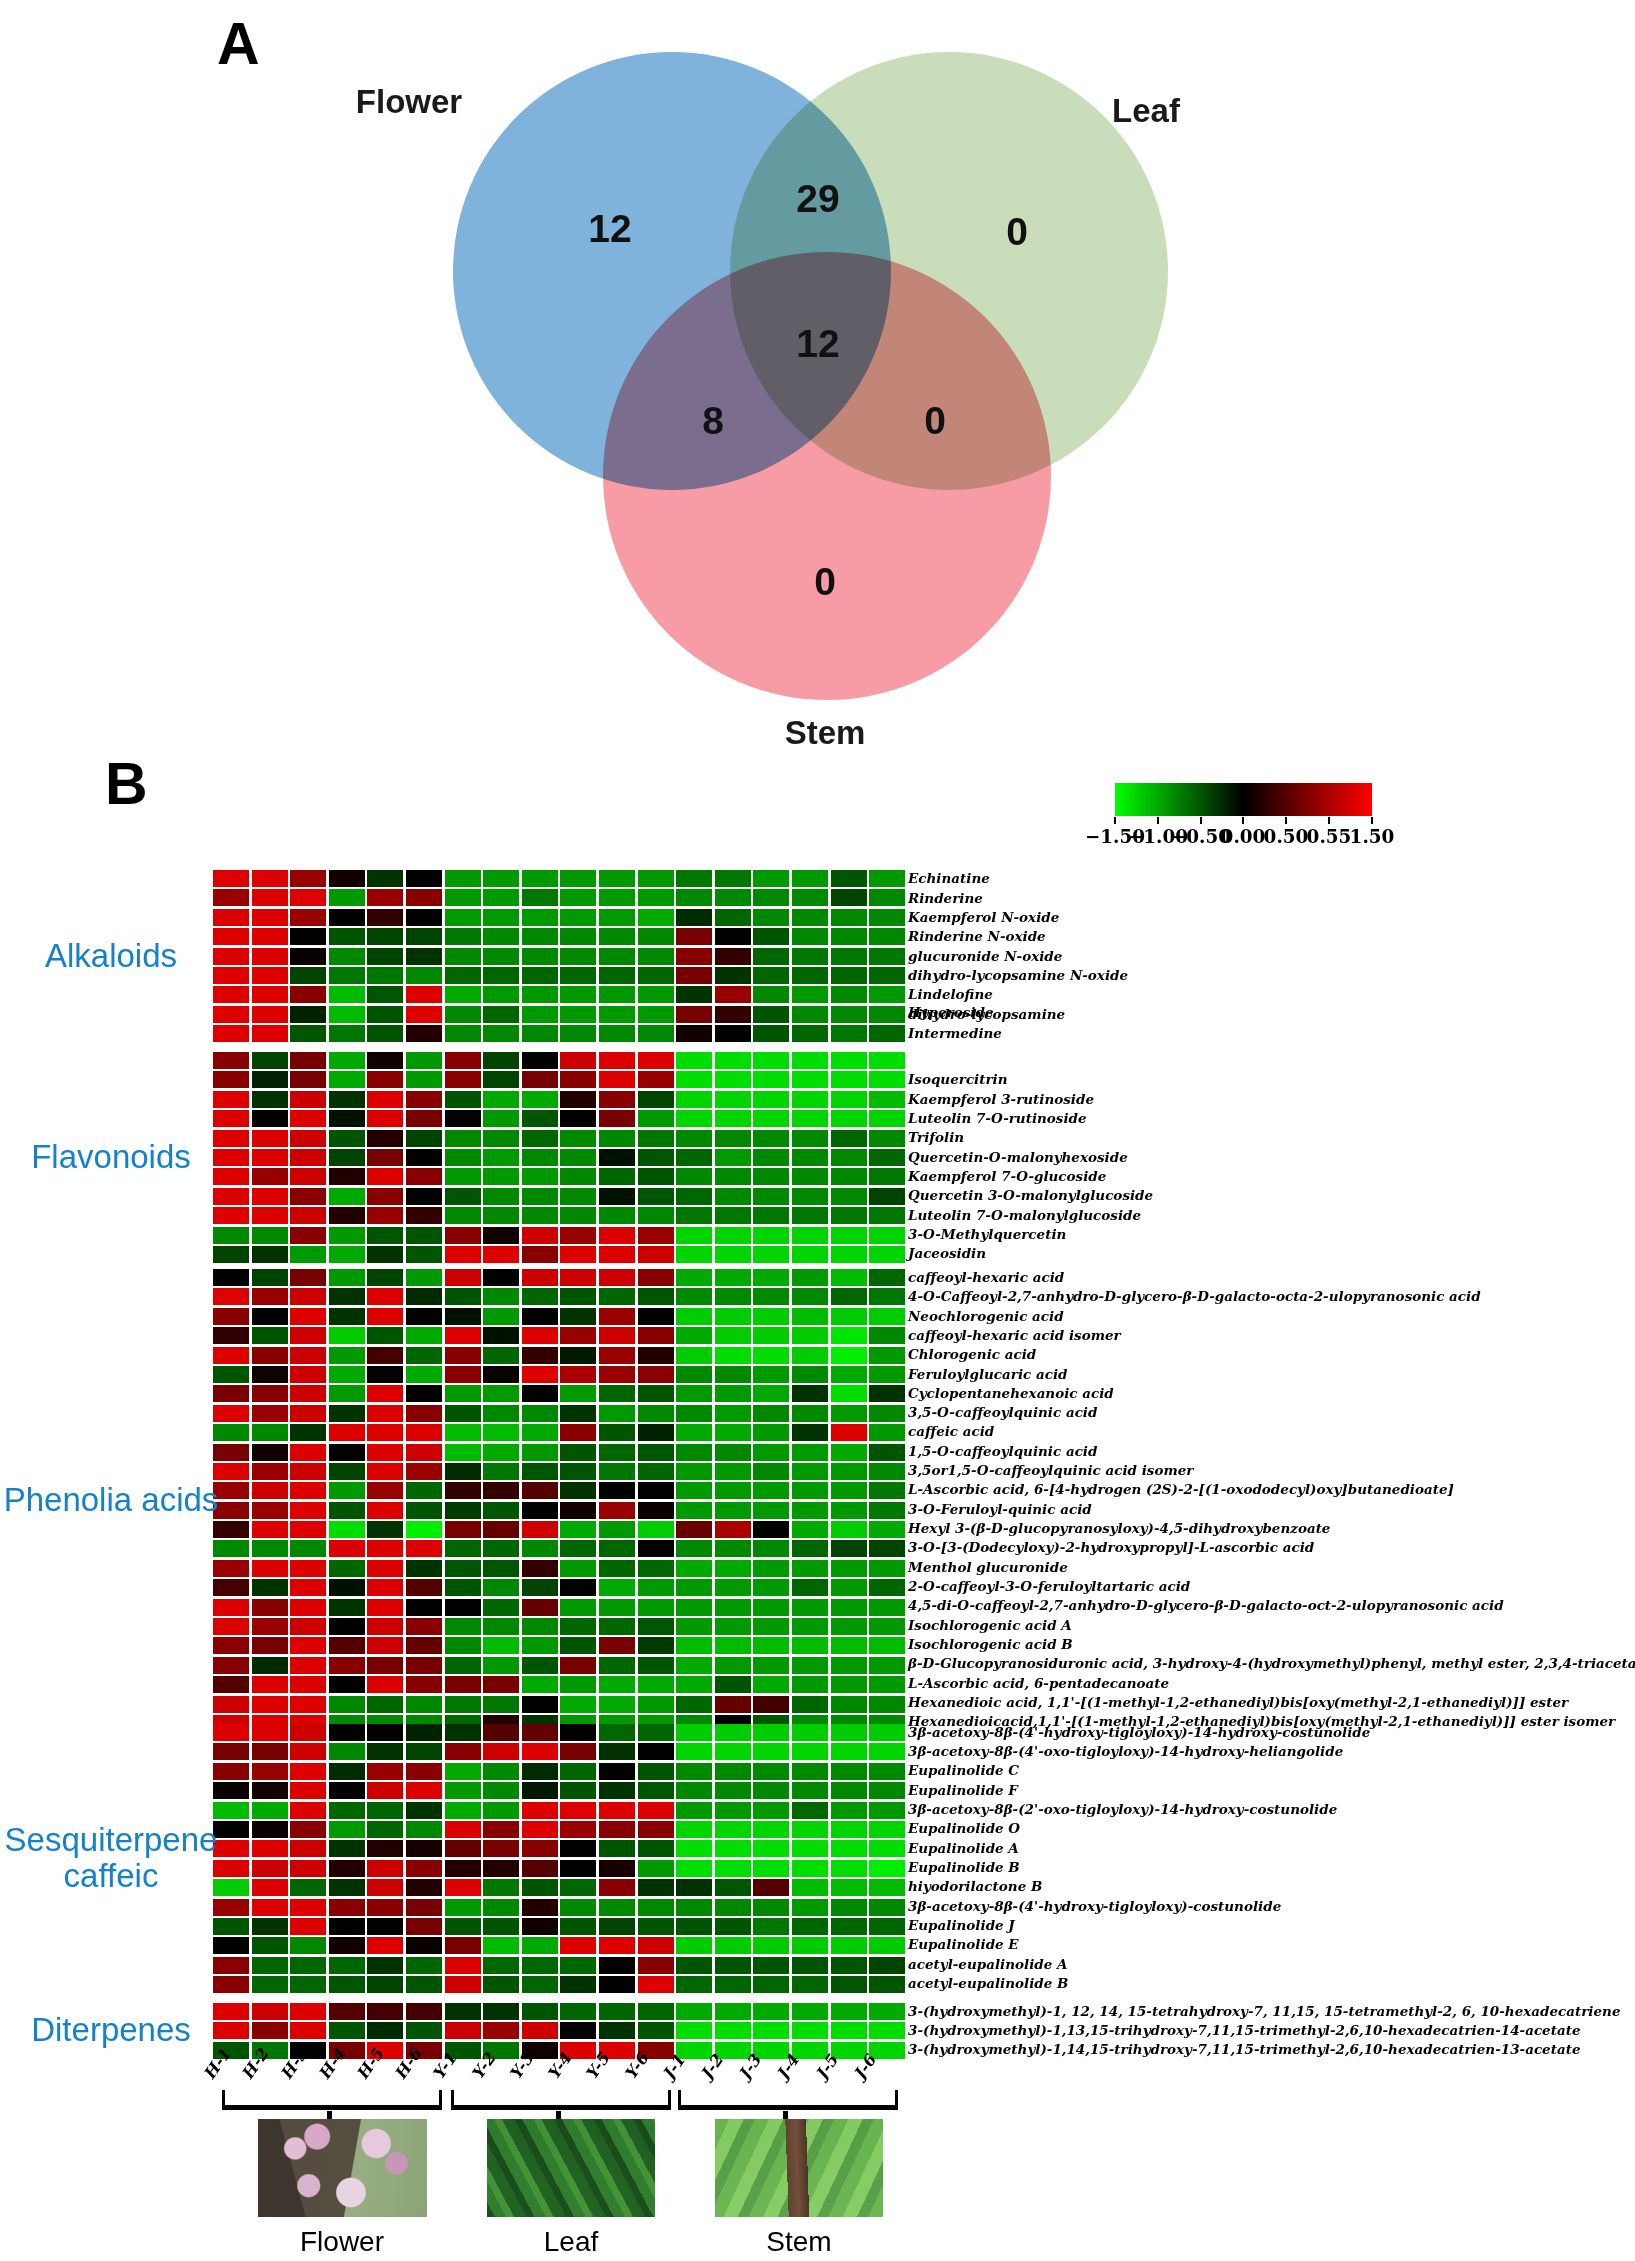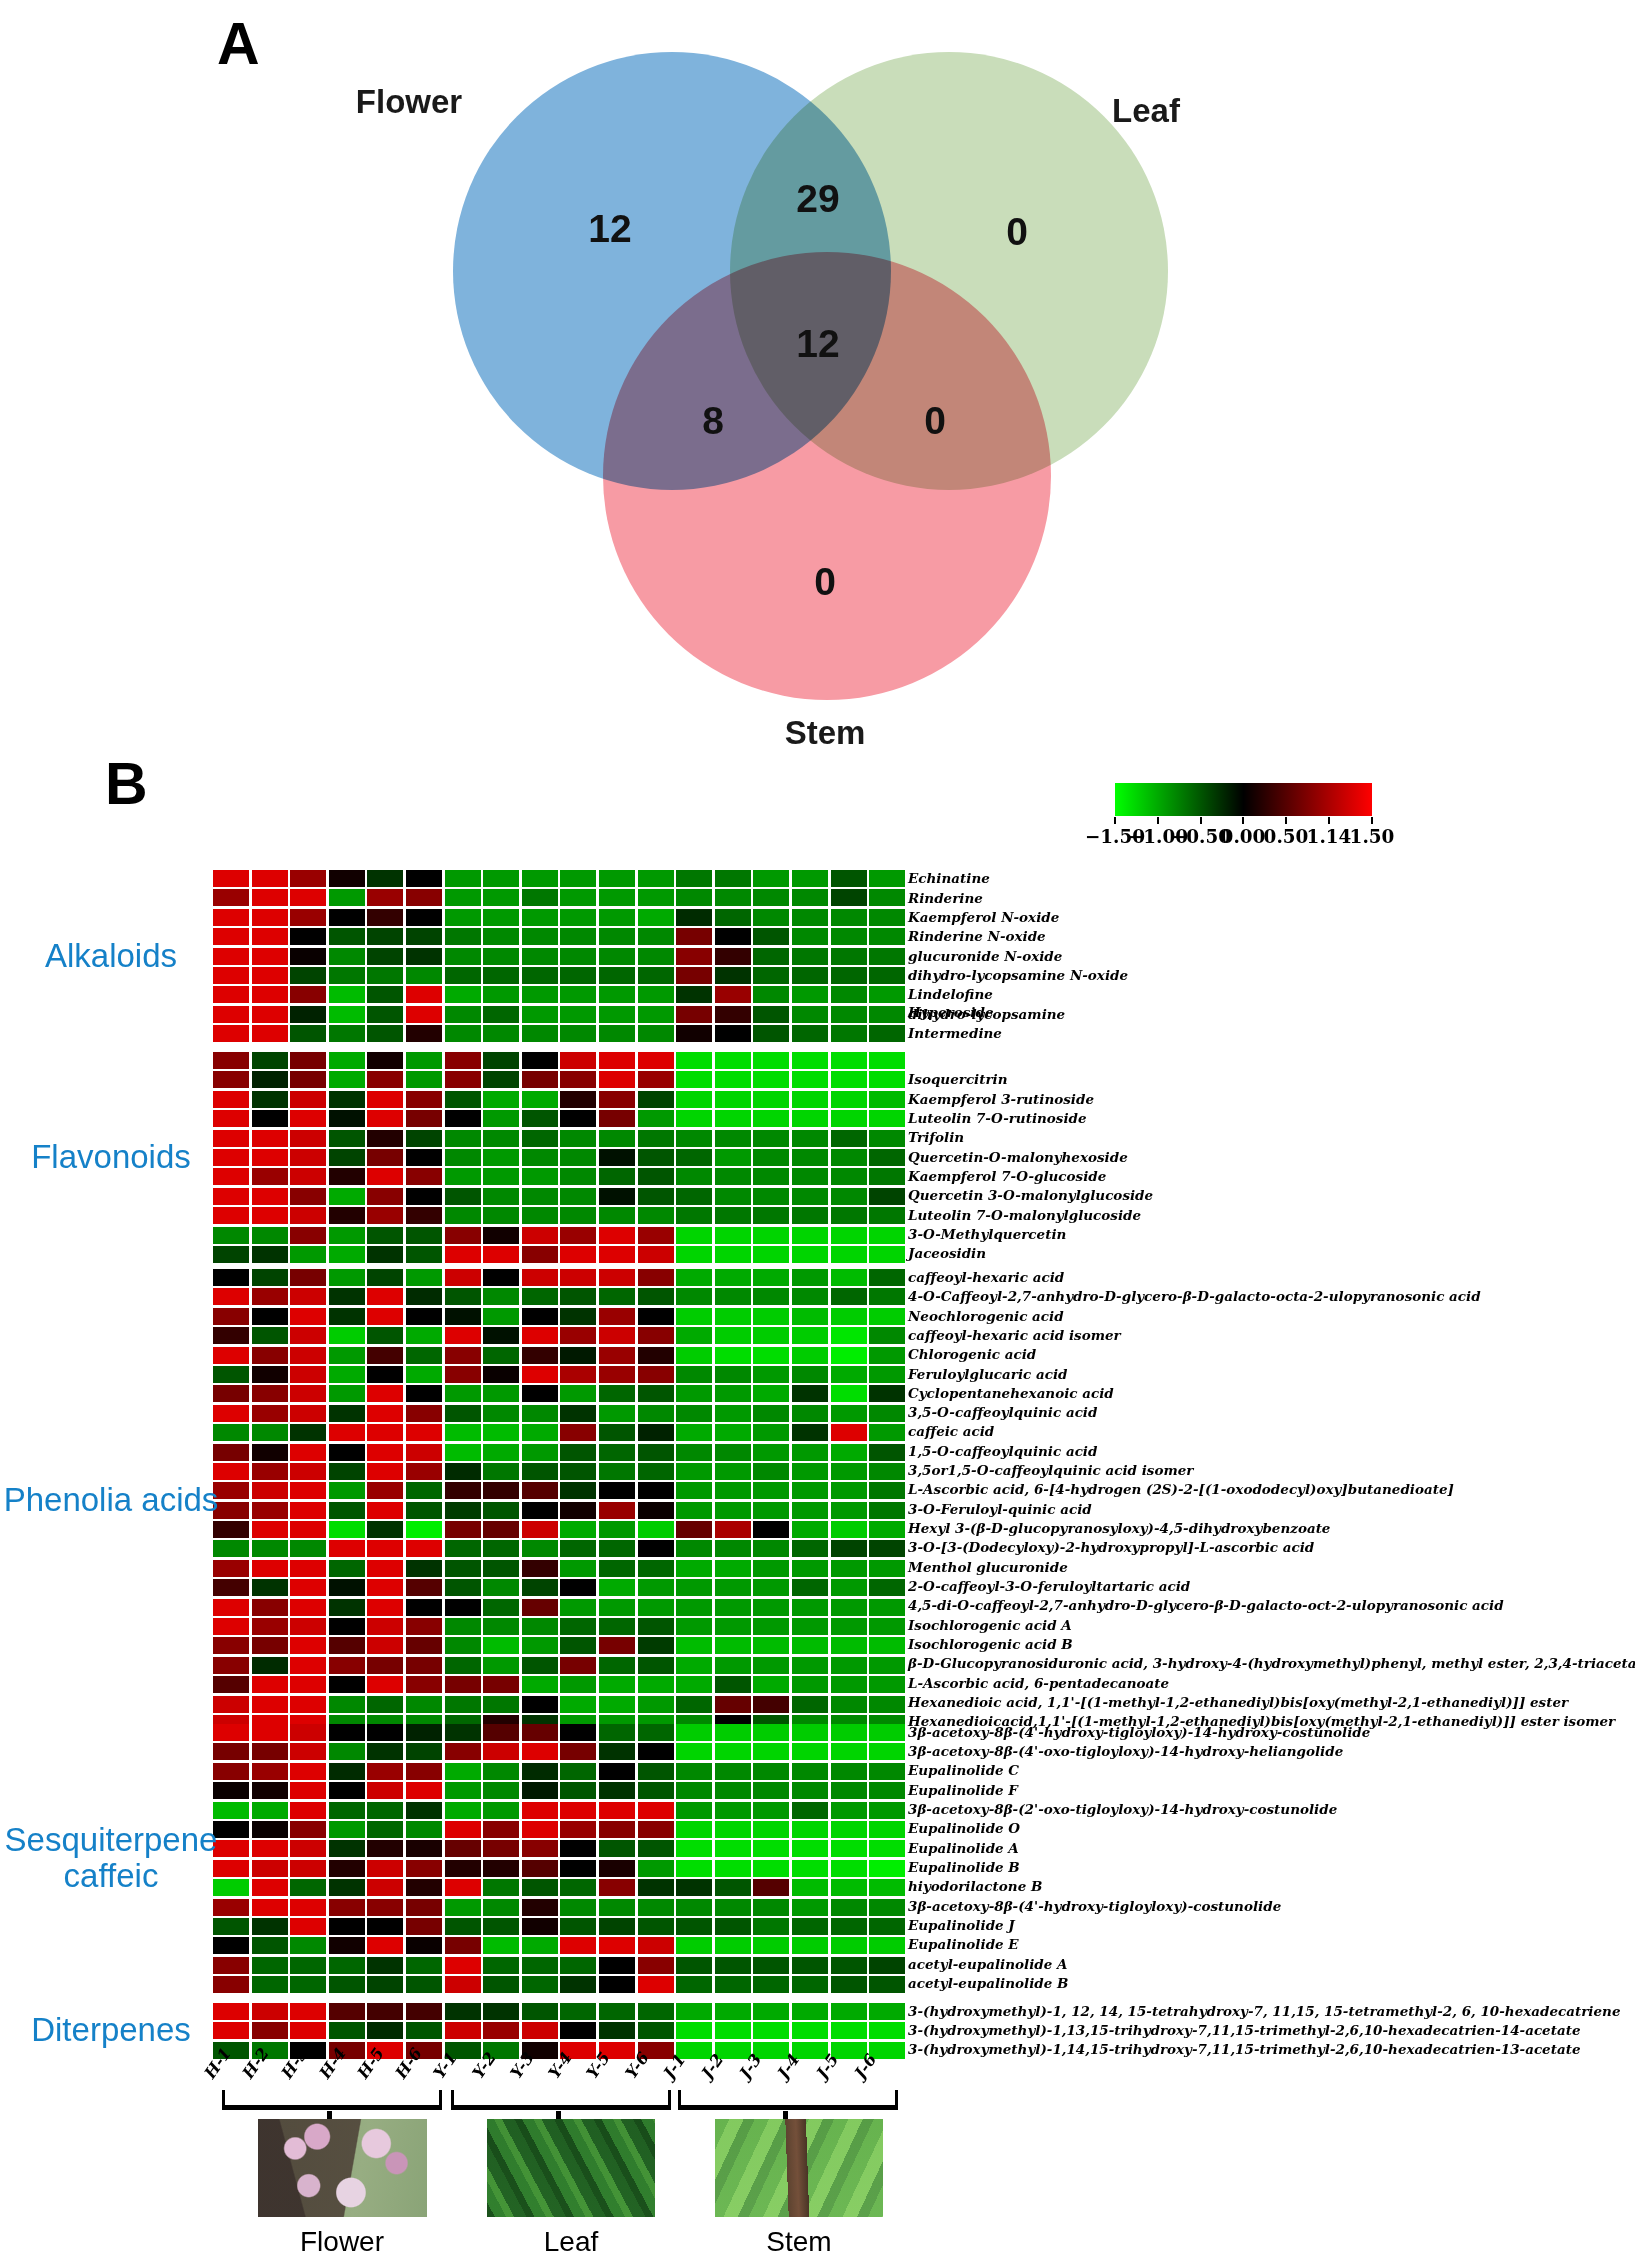--- a/index.html
+++ b/index.html
@@ -76,21 +76,21 @@
     <div class="cb-label" style="left: 1115px;">−1.50</div>
     <div class="cb-tick" style="left: 1157px;"></div>
     <div class="cb-label" style="left: 1158px;">−1.00</div>
     <div class="cb-tick" style="left: 1200px;"></div>
     <div class="cb-label" style="left: 1201px;">−0.50</div>
     <div class="cb-tick" style="left: 1242px;"></div>
     <div class="cb-label" style="left: 1243px;">0.00</div>
     <div class="cb-tick" style="left: 1285px;"></div>
     <div class="cb-label" style="left: 1286px;">0.50</div>
     <div class="cb-tick" style="left: 1328px;"></div>
-    <div class="cb-label" style="left: 1329px;">1.14</div>
+    <div class="cb-label" style="left: 1329px;">0.55</div>
     <div class="cb-tick" style="left: 1371px;"></div>
     <div class="cb-label" style="left: 1372px;">1.50</div>
   </div>
 
 <div id="heatmap-root">
     <div class="hm-block" style="top: 870px;">
       <div class="hm-cell" style="background: rgb(221, 0, 0);"></div>
       <div class="hm-cell" style="background: rgb(221, 0, 0);"></div>
       <div class="hm-cell" style="background: rgb(153, 0, 0);"></div>
       <div class="hm-cell" style="background: rgb(17, 0, 0);"></div>

